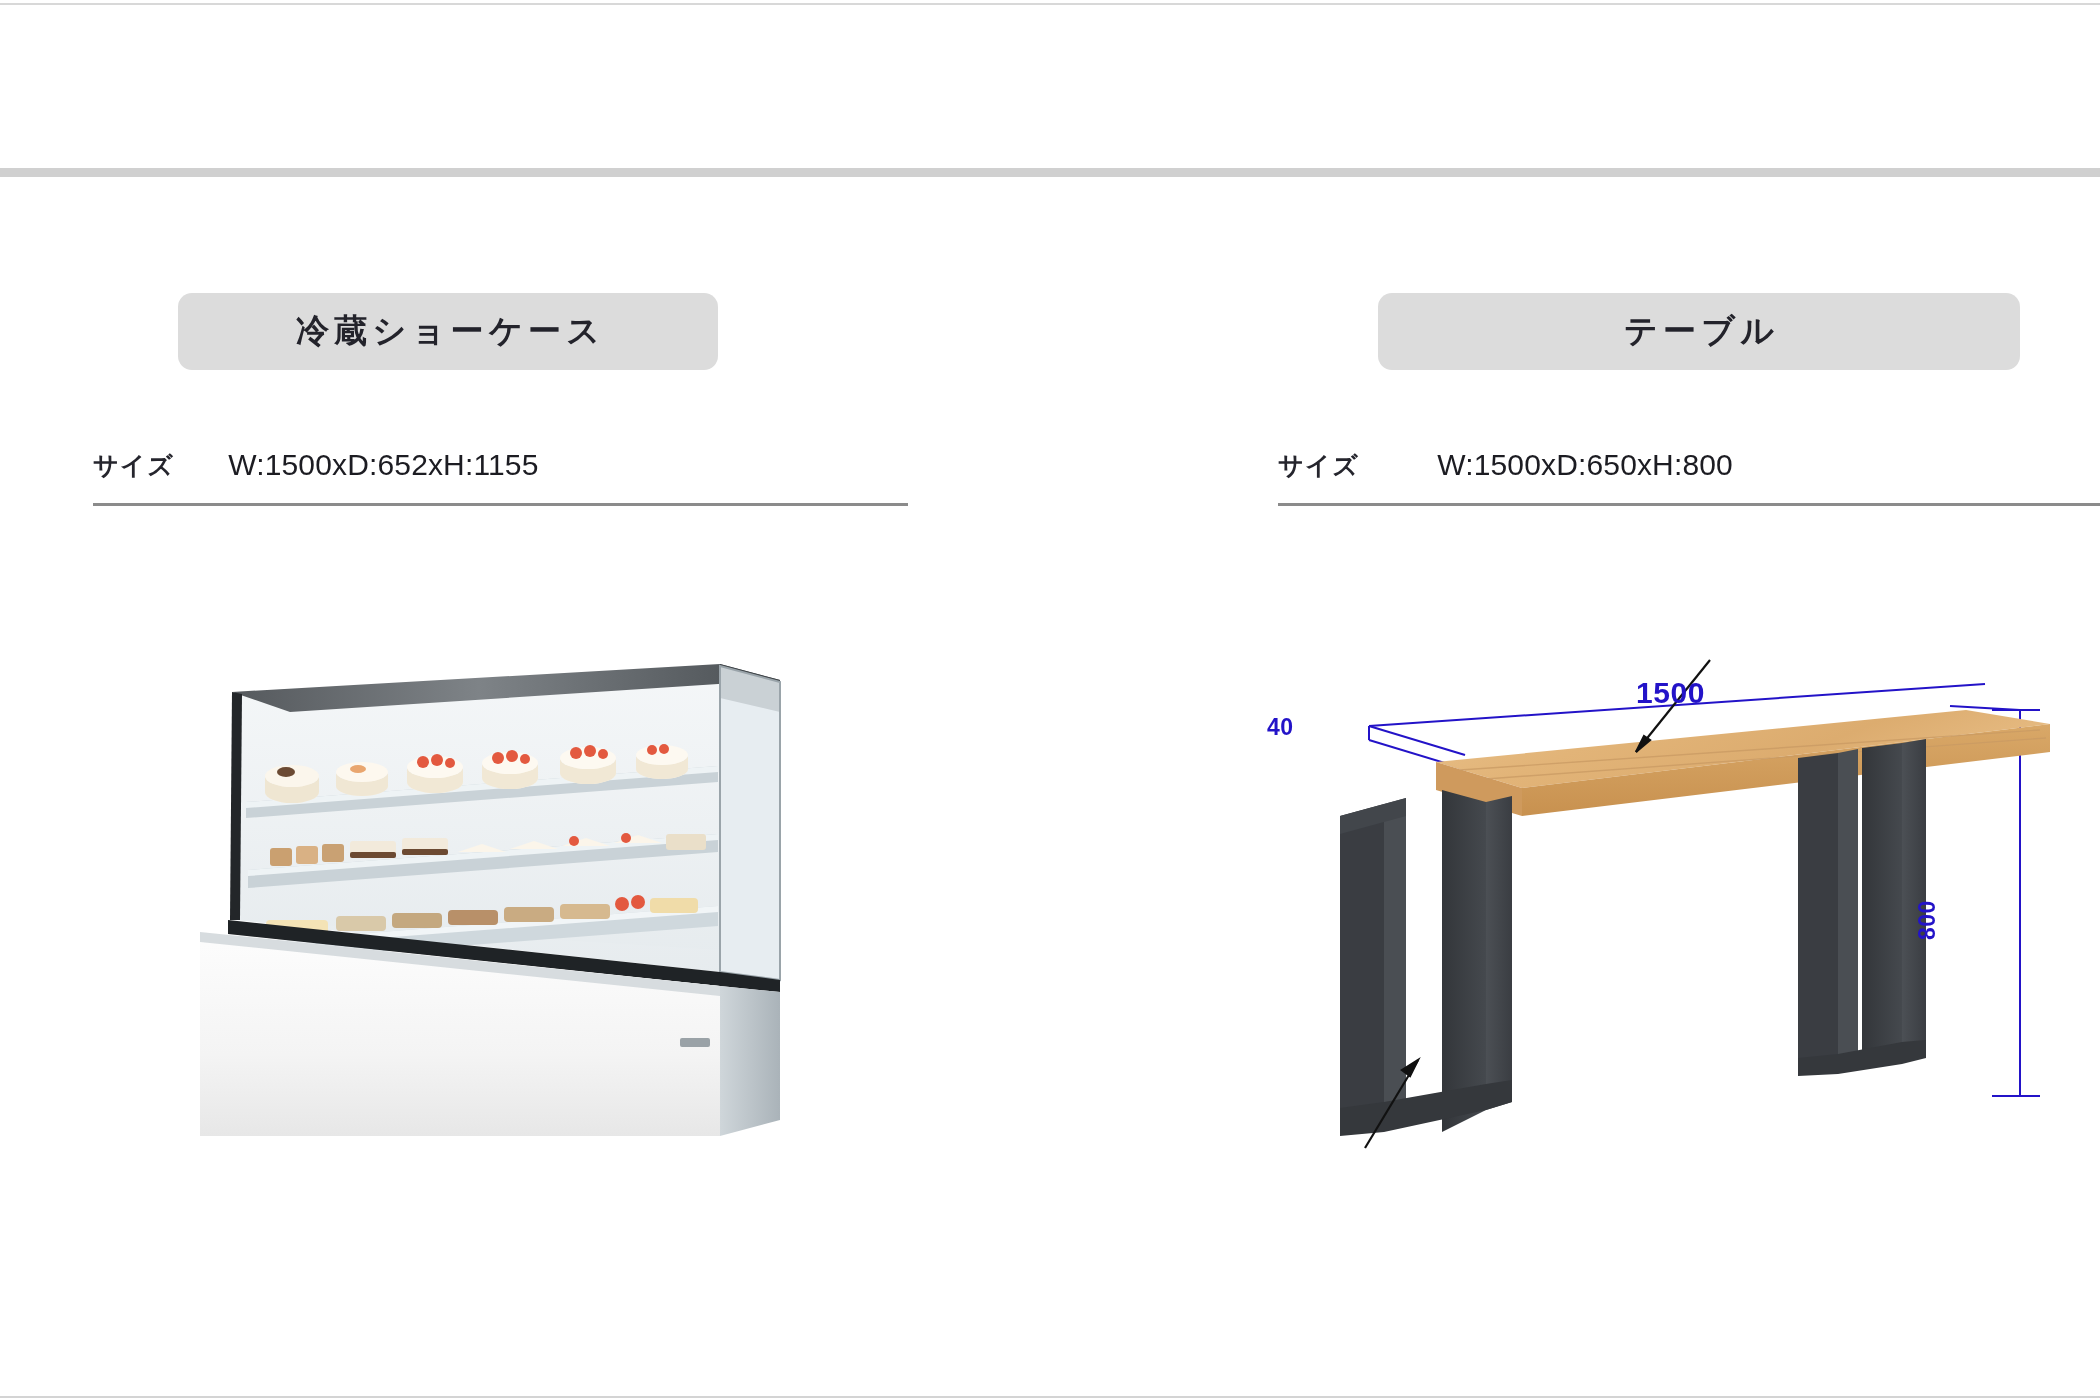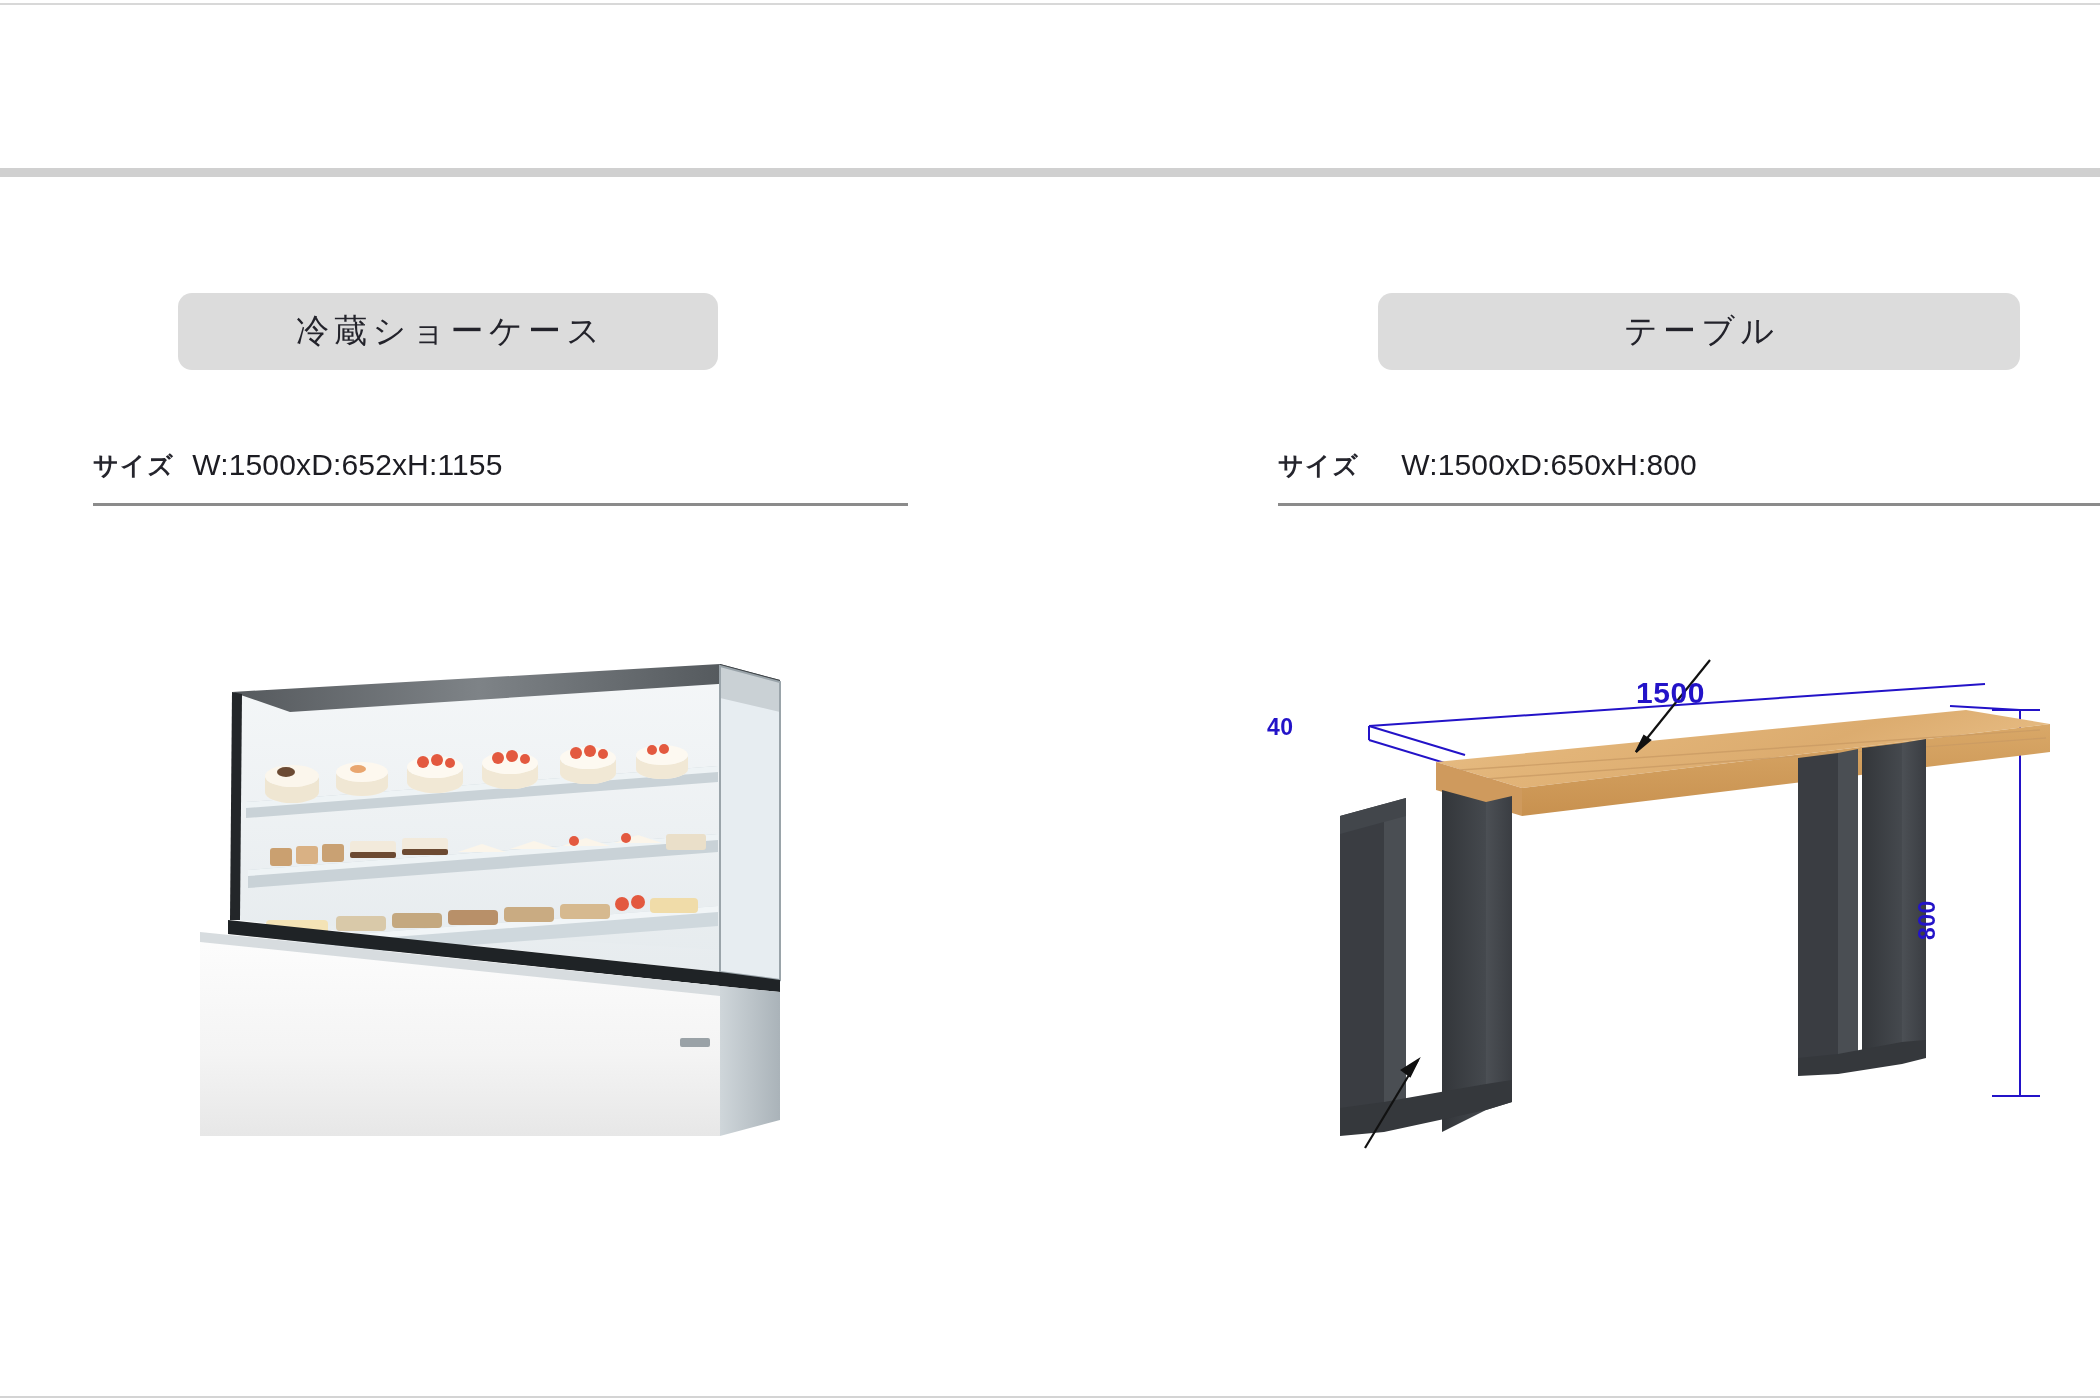--- a/index.html
+++ b/index.html
@@ -102,30 +102,31 @@
     border-radius: 14px;
     display: flex;
     align-items: center;
     justify-content: center;
   }
   .item-left  .item-pill { left: 108px; width: 540px; }
   .item-right .item-pill { left: 100px; width: 642px; }
 
   .item-pill-label {
     font-size: 33px;
-    font-weight: 400;
+    font-weight: 700;
     letter-spacing: 0.16em;
     color: #23232b;
     text-indent: 0.16em;
   }
 
   .size-row {
     position: absolute;
     display: flex;
     align-items: center;
+    gap: 36px;
   }
   .item-left  .size-row { left: 23px;  top: 448px; }
   .item-right .size-row { left: 0px;   top: 448px; }
 
   .size-key {
     font-size: 25px;
     font-weight: 600;
     letter-spacing: 0.06em;
     color: #25252d;
     white-space: nowrap;

